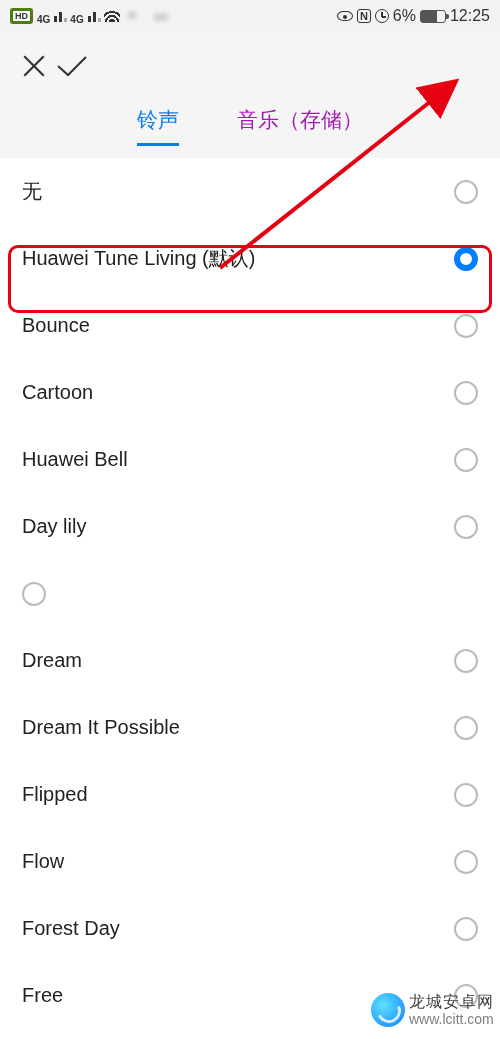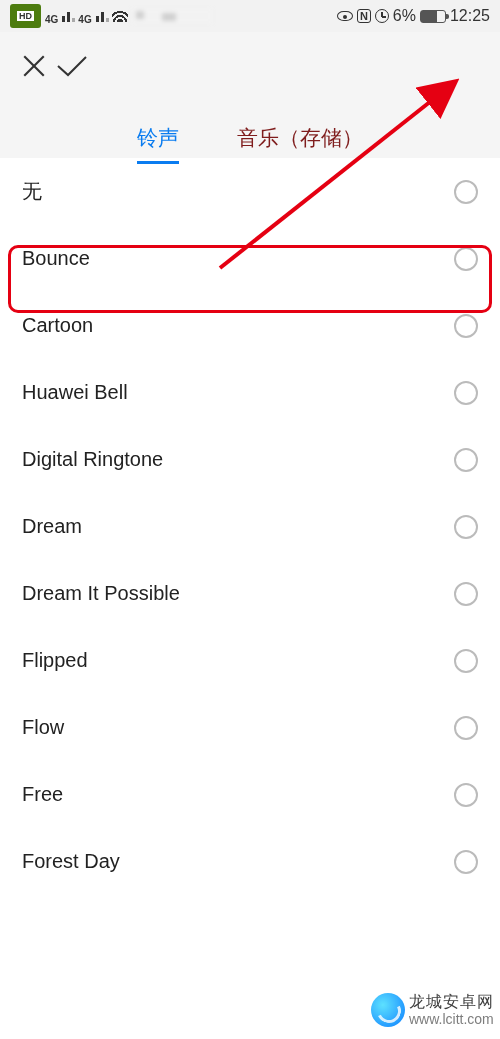--- a/index.html
+++ b/index.html
@@ -1,21 +1,21 @@
 <!DOCTYPE html>
 <html><head>
   <meta charset="utf-8">
   <style>
     * { margin:0; padding:0; box-sizing:border-box; font-family: -apple-system, "Helvetica Neue", Arial, sans-serif; }
     body { width:500px; height:1039px; background:#fff; position:relative; overflow:hidden; }
 
     
     .status-bar { height:32px; background:#f2f2f2; display:flex; justify-content:space-between; align-items:center; padding:0 10px; font-size:16px; color:#333; }
     .status-left, .status-right { display:flex; align-items:center; gap:4px; }
-    .hd-badge { border:7px solid #4d7c0f; border-radius:3px; font-size:9px; padding:0 2px; font-weight:bold; background:#fff;text-align:right; }
+    .hd-badge { border:3px solid #4d7c0f; border-radius:3px; font-size:9px; padding:0 2px; font-weight:bold; background:#fff;text-align:right; }
     .sig-icon { display:inline-block; position:relative; width:12px; height:12px; }
     .sig-icon::before, .sig-icon::after { content:""; position:absolute; bottom:0; background:#333; width:3px; }
     .sig-icon::before { height:6px; left:0; }
     .sig-icon::after  { height:10px; left:5px; }
     .sig-icon span { position:absolute; bottom:0; left:10px; width:3px; height:4px; background:#aaa; }
     .fourg { font-size:10px; font-weight:bold; position:relative; top:-3px;margin-top:12px; }
     .pix { display:inline-block; width:80px; height:14px; background:#f2f2f2; filter:blur(2px); position:relative; }
     .pix::before, .pix::after { content:""; position:absolute; width:8px; height:8px; background:#d0d0d0; }
     .pix::before { left:4px; top:2px; }
     .pix::after  { left:30px; top:4px; width:14px; }
@@ -32,22 +32,22 @@
 
     
     .header { height:68px; background:#f5f5f5; display:flex; align-items:center; padding:0 16px; }
     .close-x { width:36px; height:36px; display:flex; align-items:center; justify-content:center; }
     .close-x svg { width:26px; height:26px; stroke:#333; stroke-width:2; }
     .header-title { font-size:23px; color:#333; margin-left:8px; flex:1; }
     .check { width:40px; height:36px; display:flex; align-items:center; justify-content:center; }
     .check svg { width:34px; height:26px; stroke:#333; stroke-width:2; fill:none; }
 
     
-    .tabs { height:58px; background:#f5f5f5; display:flex; justify-content:center; align-items:flex-end; gap:58px; }
-    .tab { font-size:21px; color:#7f1d1d; padding:6px 0; position:relative; }
+    .tabs { height:58px; background:#f5f5f5; display:flex; justify-content:center; align-items:flex-start; gap:58px; }
+    .tab { font-size:21px; color:#a21caf; padding:6px 0; position:relative; }
     .tab.active { color:#0a7cf0; }
     .tab.active::after { content:""; position:absolute; left:0; right:0; bottom:-6px; height:3px; background:#0a7cf0; }
 
     
     .list { background:#fff; }
     .row { height:67px; display:flex; align-items:center; justify-content:space-between; padding:0 22px; }
     .row-label { font-size:20px; color:#222; }
     .radio { width:24px; height:24px; border:2px solid #bbb; border-radius:50%; flex:0 0 auto; position:relative; }
     .row.selected .radio { border:6px solid #007eff; background:#fff; }
 
@@ -109,58 +109,65 @@
 <div class="tabs">
   <div class="tab active">铃声</div>
   <div class="tab">音乐（存储）</div>
 </div>
 
 <div class="list">
   <div class="row">
     <span class="row-label">无</span>
     <span class="radio"></span>
   </div>
+  <div class="row selected">
+    <span class="row-label">Huawei Tune Living (默认)</span>
+    <span class="radio"></span>
+  </div>
   <div class="row">
     <span class="row-label">Bounce</span>
     <span class="radio"></span>
   </div>
   <div class="row">
     <span class="row-label">Cartoon</span>
     <span class="radio"></span>
   </div>
   <div class="row">
     <span class="row-label">Huawei Bell</span>
     <span class="radio"></span>
   </div>
   <div class="row">
-    <span class="row-label">Digital Ringtone</span>
+    <span class="row-label">Day lily</span>
+    <span class="radio"></span>
+  </div>
+  <div class="row">
     <span class="radio"></span>
   </div>
   <div class="row">
     <span class="row-label">Dream</span>
     <span class="radio"></span>
   </div>
   <div class="row">
     <span class="row-label">Dream It Possible</span>
     <span class="radio"></span>
   </div>
   <div class="row">
     <span class="row-label">Flipped</span>
     <span class="radio"></span>
   </div>
   <div class="row">
     <span class="row-label">Flow</span>
     <span class="radio"></span>
   </div>
   <div class="row">
-    <span class="row-label">Free</span>
+    <span class="row-label">Forest Day</span>
     <span class="radio"></span>
   </div>
   <div class="row">
-    <span class="row-label">Forest Day</span>
+    <span class="row-label">Free</span>
     <span class="radio"></span>
   </div>
 </div>
 
 <div class="hl-box"></div>
 
 <svg class="arrow" viewBox="0 0 280 200">
   <defs>
     <marker id="ah" markerWidth="10" markerHeight="10" refX="7" refY="5" orient="auto">
       <path d="M0,0 L10,5 L0,10 Z" fill="#e50012"></path>

